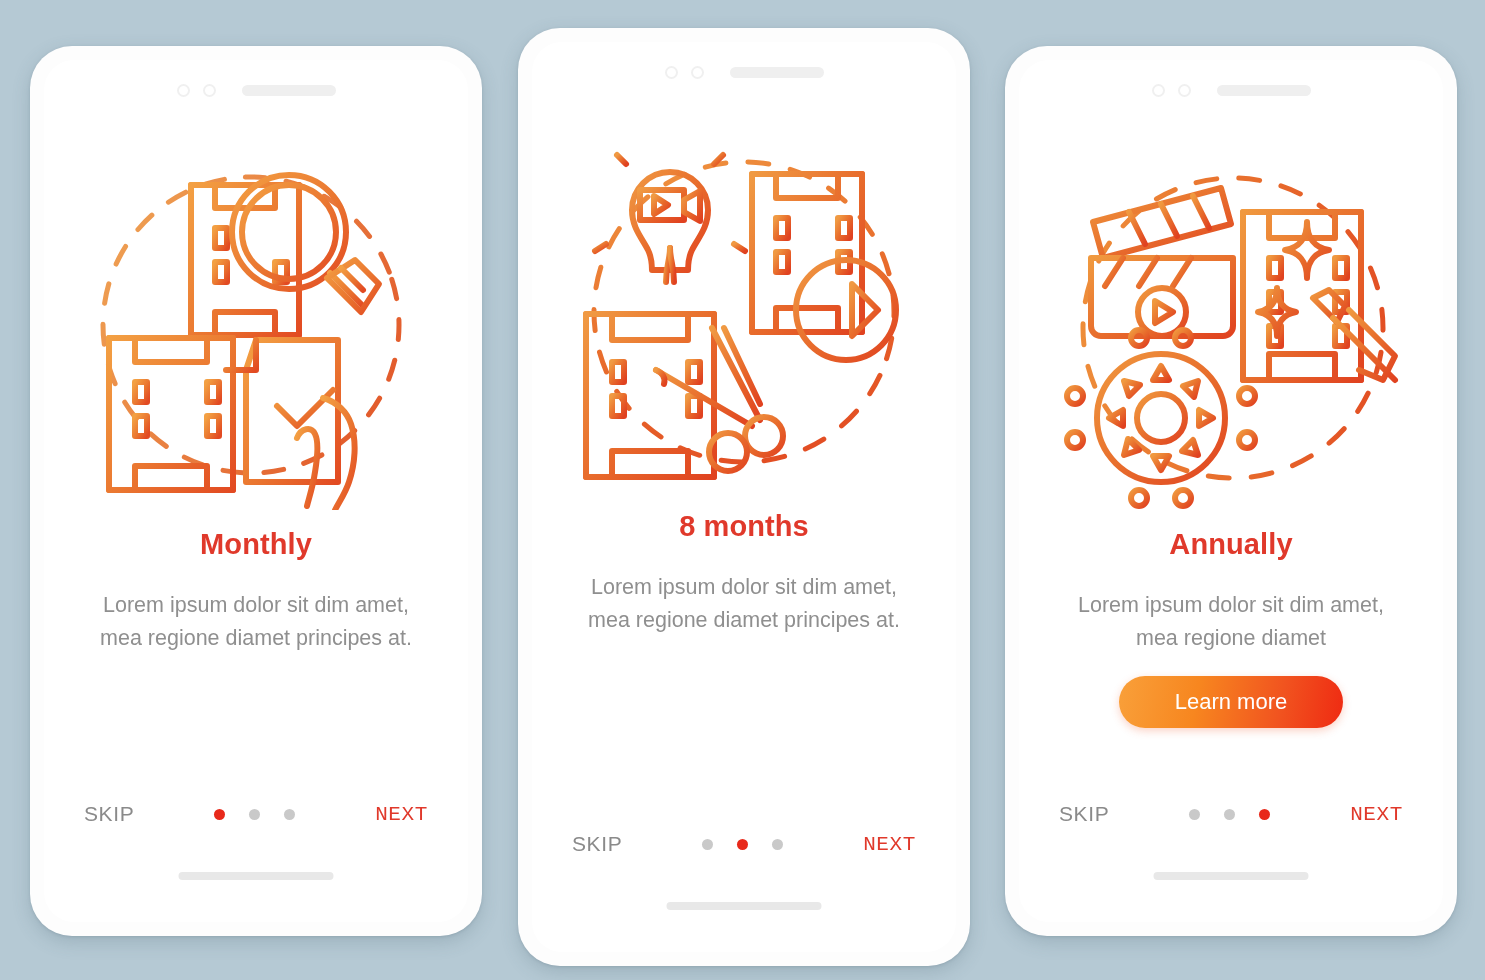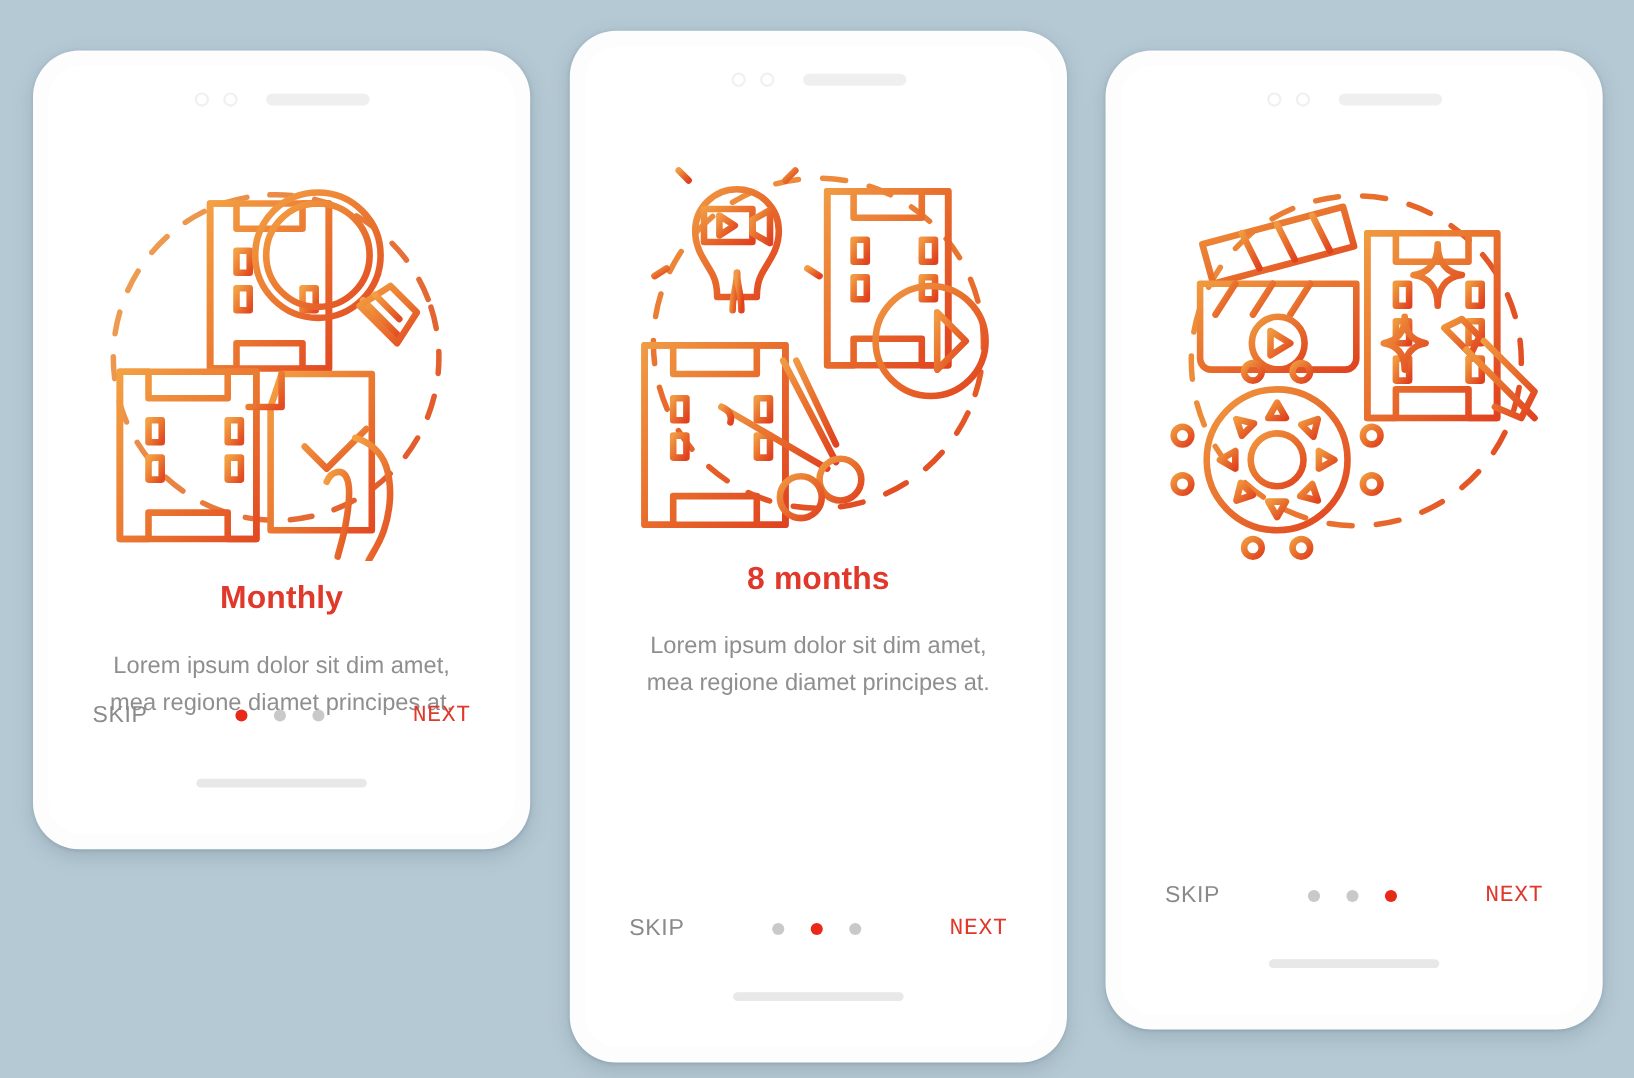--- a/index.html
+++ b/index.html
@@ -32,21 +32,21 @@
   }
   .phone-screen {
     width: 100%;
     height: 100%;
     background: #ffffff;
     border-radius: 30px;
     position: relative;
     overflow: hidden;
   }
 
-  .phone-1 { left: 30px;   top: 46px; width: 452px; height: 726px; }
+  .phone-1 { left: 30px;   top: 46px; width: 452px; height: 890px; }
   .phone-2 { left: 518px;  top: 28px; width: 452px; height: 938px; }
   .phone-3 { left: 1005px; top: 46px; width: 452px; height: 890px; }
 
   
   .status-top {
     position: absolute;
     top: 24px;
     left: 0;
     right: 0;
     display: flex;
@@ -446,20 +446,27 @@
             <path d="M42 290 h-22"></path>
               <circle cx="14" cy="290" r="8"></circle>
             <path d="M158 246 h22"></path>
               <circle cx="186" cy="246" r="8"></circle>
             <path d="M158 290 h22"></path>
               <circle cx="186" cy="290" r="8"></circle>
           </g>
         </svg>
       </div>
 
+      <div class="content">
+        <h2 class="title title-red">Annually</h2>
+        <p class="desc">Lorem ipsum dolor sit dim amet, mea regione diamet</p>
+        <div class="cta-wrap">
+          <button class="cta-button">Learn more</button>
+        </div>
+      </div>
 
       <div class="nav">
         <span class="nav-skip">SKIP</span>
         <span class="dots">
           <span class="dot"></span>
           <span class="dot"></span>
           <span class="dot active"></span>
         </span>
         <span class="nav-next">NEXT</span>
       </div>

